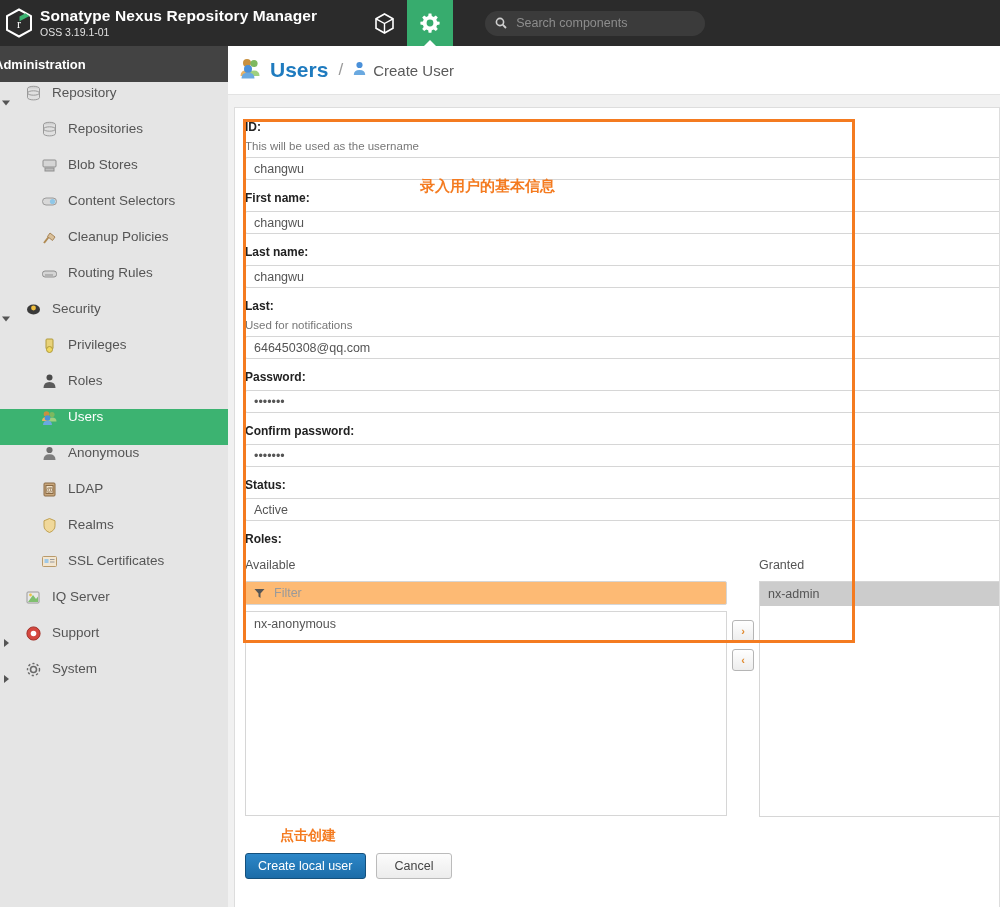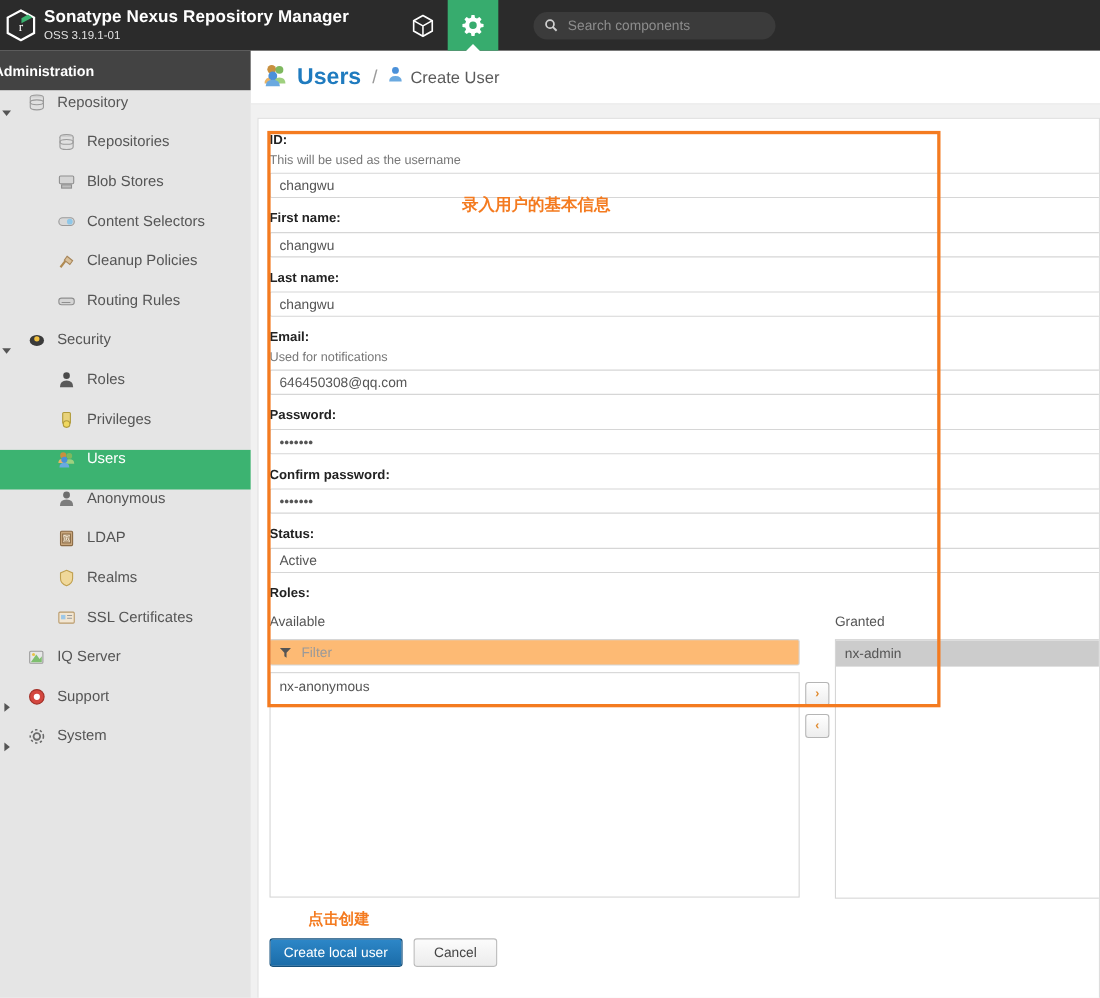--- a/index.html
+++ b/index.html
@@ -66,21 +66,21 @@
     overflow: hidden;
   }
   #admin-header span { margin-left: -6px; white-space: nowrap; }
   .nav-list { padding-top: 3px; }
   .nav-item {
     height: 36px; display: flex; align-items: flex-start;
     color: #555555; font-size: 13.5px; cursor: pointer;
     position: relative;
   }
   .nav-item.level1 { padding-left: 22px; }
-  .nav-item.level2 { padding-left: 49px; }
+  .nav-item.level2 { padding-left: 38px; }
   .nav-item.selected { background: #3cb371; color: #ffffff; }
   .nav-item .caret {
     position: absolute; left: 2px; top: 50%; transform: translateY(-50%);
     width: 0; height: 0;
     border-left: 4.5px solid transparent; border-right: 4.5px solid transparent;
     border-top: 5px solid #555;
   }
   .nav-item .caret.collapsed {
     border-top: 4.5px solid transparent; border-bottom: 4.5px solid transparent;
     border-left: 5px solid #555; border-right: 0;
@@ -308,34 +308,34 @@
           <svg width="17" height="17" viewBox="0 0 17 17">
             <ellipse cx="8.5" cy="8.5" rx="6.5" ry="5" fill="#3a3a3a"></ellipse>
             <circle cx="8.5" cy="7" r="2.4" fill="#f0c040"></circle>
           </svg>
         </span>
         <span class="nav-label">Security</span>
       </div>
       <div class="nav-item level2">
         <span class="nav-ico">
           <svg width="17" height="17" viewBox="0 0 17 17">
+            <rect x="5" y="2" width="7" height="10" rx="1" fill="#e8d27a" stroke="#b09a3a"></rect>
+            <circle cx="8.5" cy="12.5" r="3" fill="#f0d860" stroke="#b09a3a"></circle>
+          </svg>
+        </span>
+        <span class="nav-label">Privileges</span>
+      </div>
+      <div class="nav-item level2">
+        <span class="nav-ico">
+          <svg width="17" height="17" viewBox="0 0 17 17">
             <circle cx="8.5" cy="4.5" r="3" fill="#4a4a4a"></circle>
             <path d="M2.5,15 q0,-6 6,-6 q6,0 6,6z" fill="#5a5a5a"></path>
           </svg>
         </span>
         <span class="nav-label">Roles</span>
-      </div>
-      <div class="nav-item level2">
-        <span class="nav-ico">
-          <svg width="17" height="17" viewBox="0 0 17 17">
-            <rect x="5" y="2" width="7" height="10" rx="1" fill="#e8d27a" stroke="#b09a3a"></rect>
-            <circle cx="8.5" cy="12.5" r="3" fill="#f0d860" stroke="#b09a3a"></circle>
-          </svg>
-        </span>
-        <span class="nav-label">Privileges</span>
       </div>
       <div class="nav-item level2 selected">
         <span class="nav-ico">
           <svg width="17" height="17" viewBox="0 0 17 17">
             <circle cx="5.5" cy="5" r="2.8" fill="#c8903f"></circle>
             <path d="M1,12 q0,-4 4.5,-4 q4.5,0 4.5,4z" fill="#e8b366"></path>
             <circle cx="11" cy="5.5" r="2.6" fill="#7eb85f"></circle>
             <path d="M6.5,12.5 q0,-4 4.5,-4 q4.5,0 4.5,4z" fill="#9fd07f"></path>
             <circle cx="6.5" cy="9" r="2.8" fill="#4a90d9"></circle>
             <path d="M2,16 q0,-4.3 4.5,-4.3 q4.5,0 4.5,4.3z" fill="#6aa9e0"></path>
@@ -448,21 +448,21 @@
         </div>
         <div class="fld-block">
           <div class="fld-label">First name:</div>
           <input class="fld-input" type="text" value="changwu" style="">
         </div>
         <div class="fld-block">
           <div class="fld-label">Last name:</div>
           <input class="fld-input" type="text" value="changwu" style="">
         </div>
         <div class="fld-block">
-          <div class="fld-label">Email:</div>
+          <div class="fld-label">Last:</div>
           <div class="fld-hint">Used for notifications</div>
           <input class="fld-input" type="text" value="646450308@qq.com" style="">
         </div>
         <div class="fld-block">
           <div class="fld-label">Password:</div>
           <input class="fld-input" type="text" readonly="" value="•••••••" style="">
         </div>
         <div class="fld-block">
           <div class="fld-label">Confirm password:</div>
           <input class="fld-input" type="text" readonly="" value="•••••••" style="">

